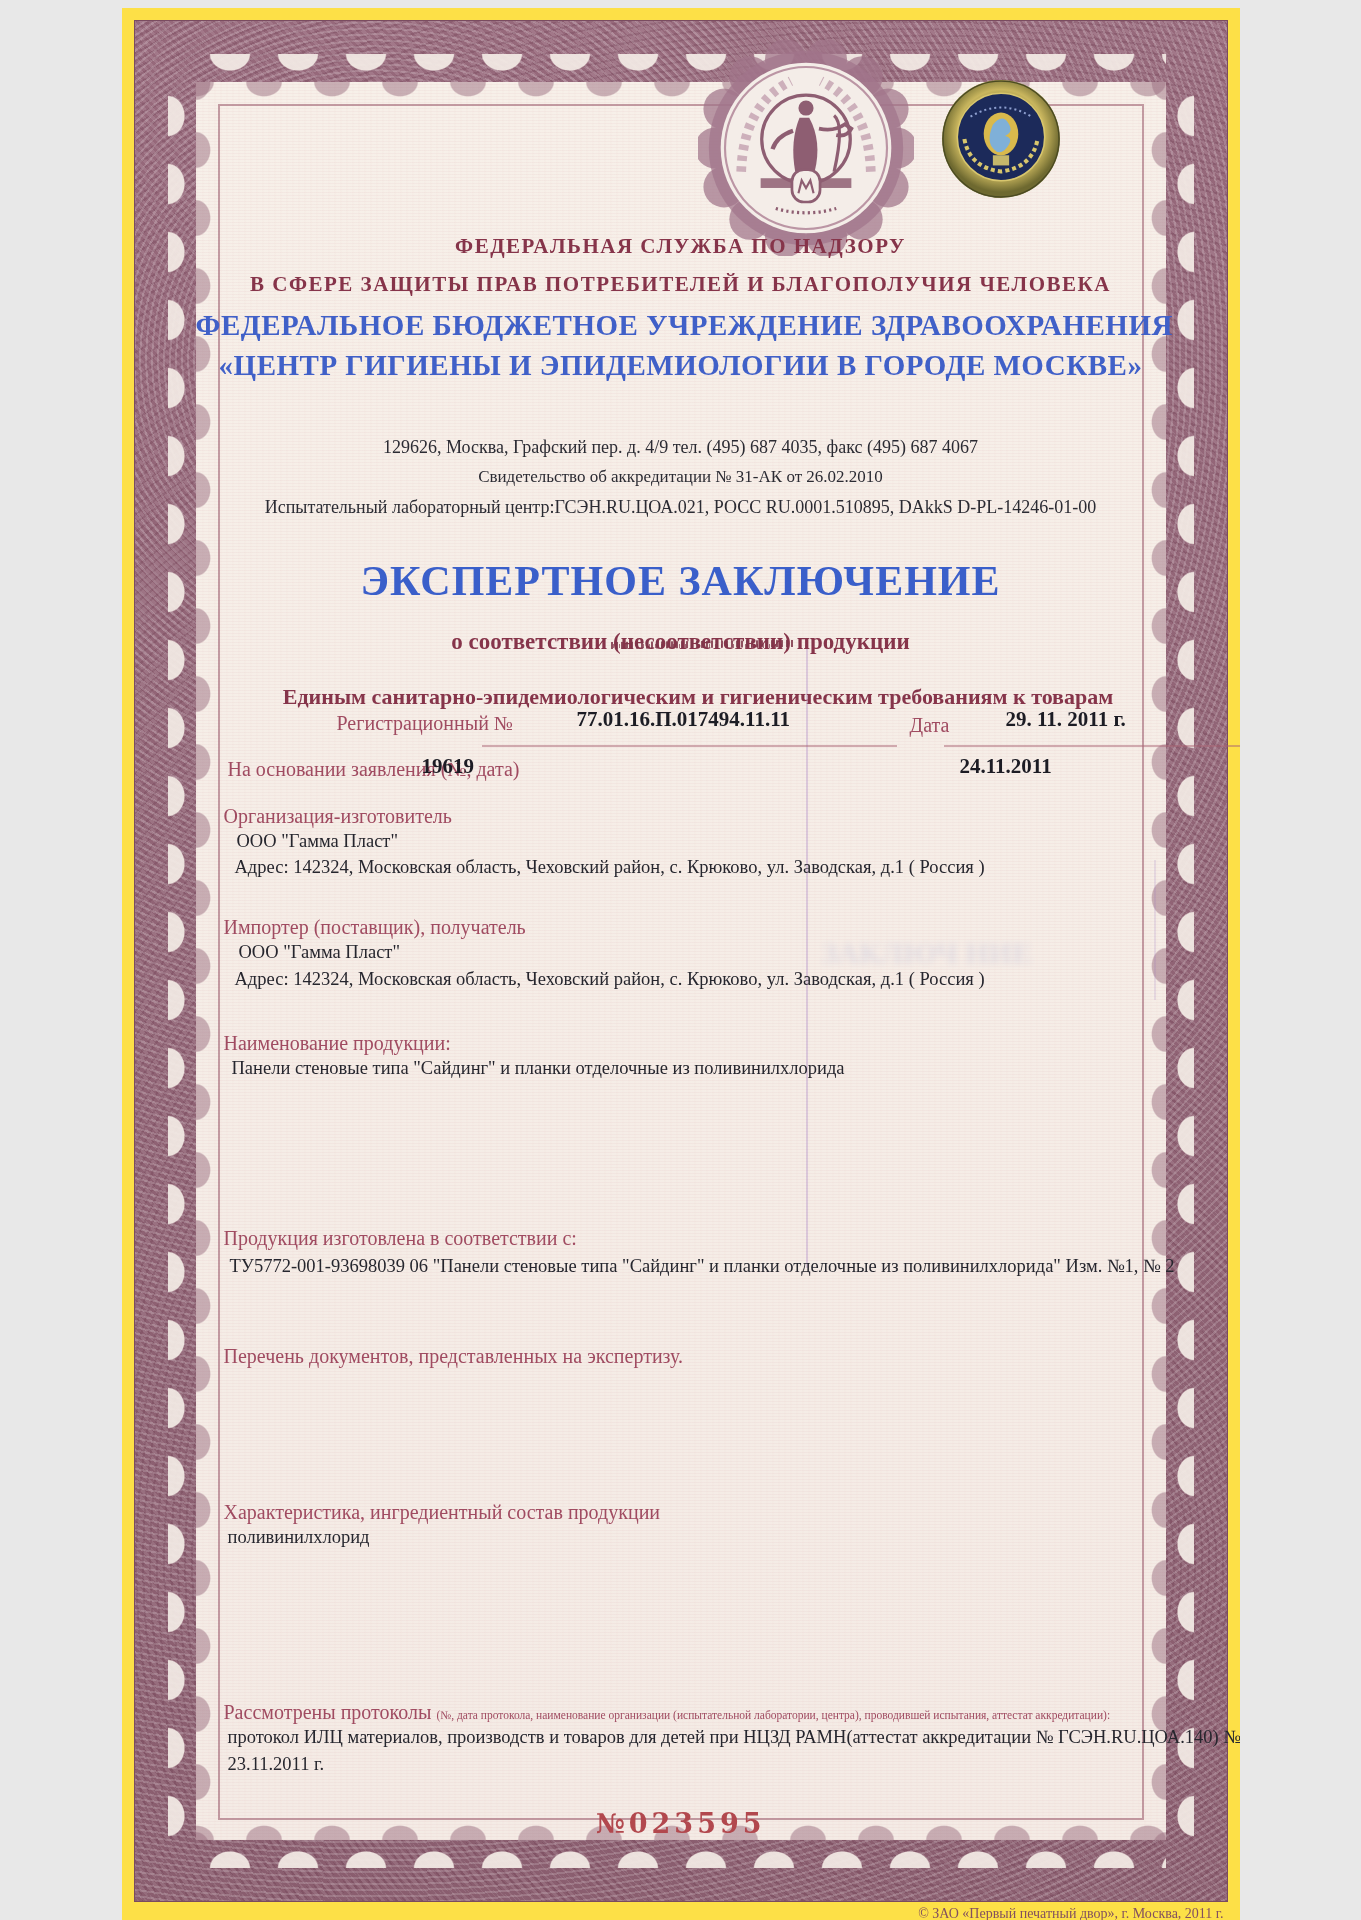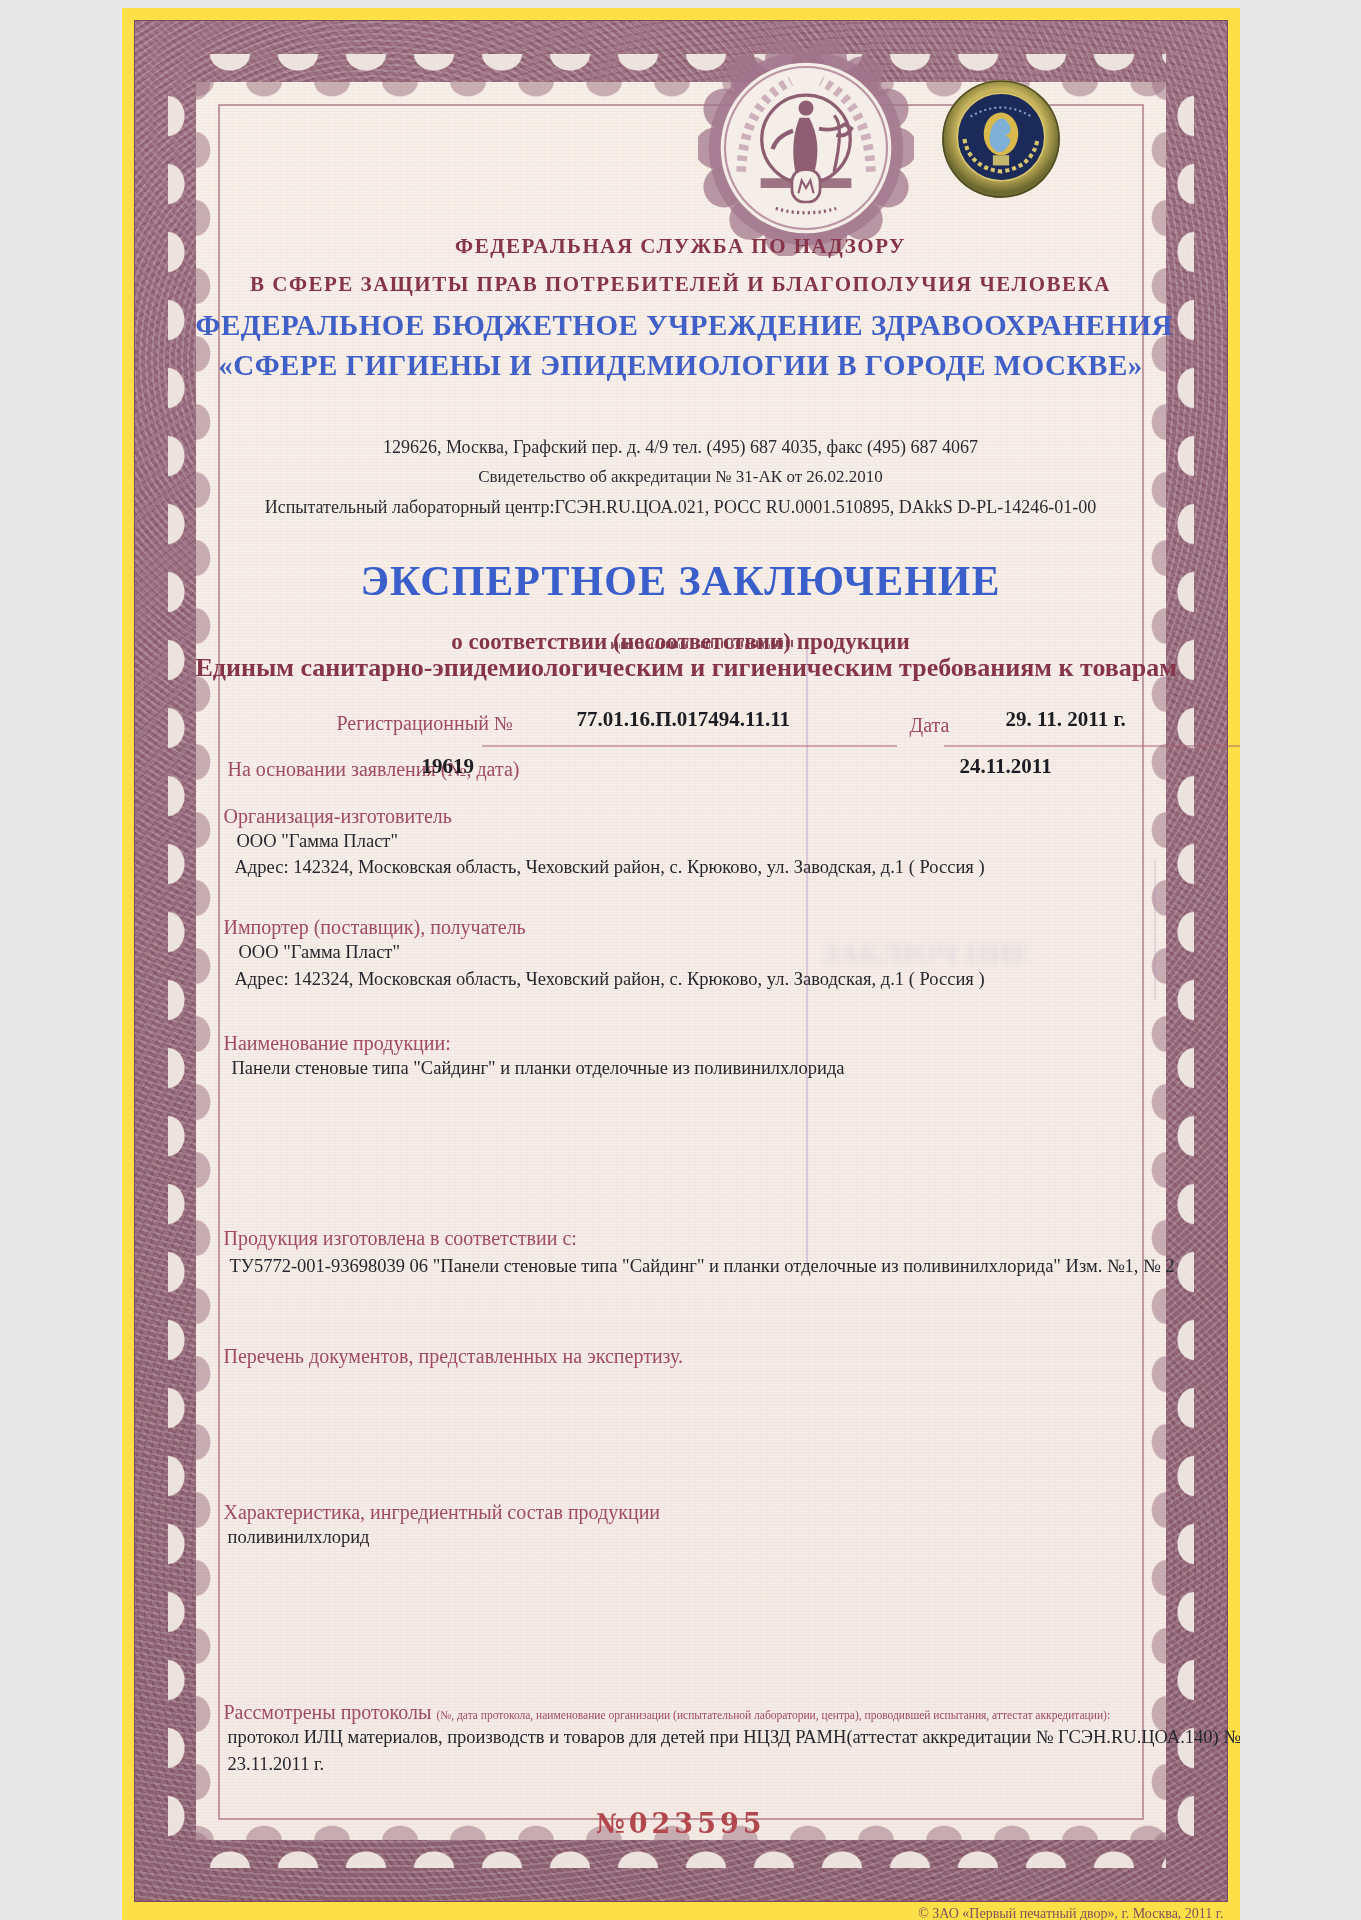--- a/index.html
+++ b/index.html
@@ -150,28 +150,28 @@
       <path d="M52,46 q9,-11 15,-2 q6,9 -3,13 q9,2 2,11 q-7,9 -13,2 q-8,-7 -1,-24 z" fill="#7fb0d8"></path>
       <path d="M24,60 q5,28 36,32 q31,-4 36,-32" stroke="#d8c66d" stroke-width="4" fill="none" stroke-dasharray="4 3"></path>
       <rect x="52" y="76" width="16" height="10" fill="#d8c66d" opacity=".9"></rect>
       <path d="M30,38 q30,-18 60,0" stroke="#8fa0d0" stroke-width="2" fill="none" stroke-dasharray="2 3"></path>
     </svg>
   </div>
 
   <div class="t c maroon-h" style="top:226px;font-size:21px;letter-spacing:1.5px;">ФЕДЕРАЛЬНАЯ СЛУЖБА ПО НАДЗОРУ</div>
   <div class="t c blue-h" style="top:301px;font-size:29px;">ФЕДЕРАЛЬНОЕ БЮДЖЕТНОЕ УЧРЕЖДЕНИЕ ЗДРАВООХРАНЕНИЯ</div>
   <div class="t c maroon-h" style="top:264px;font-size:21px;letter-spacing:1.5px;">В СФЕРЕ ЗАЩИТЫ ПРАВ ПОТРЕБИТЕЛЕЙ И БЛАГОПОЛУЧИЯ  ЧЕЛОВЕКА</div>
-  <div class="t c blue-h" style="top:341px;font-size:29px;">«СФЕРЕ ГИГИЕНЫ И ЭПИДЕМИОЛОГИИ В ГОРОДЕ МОСКВЕ»</div>
+  <div class="t c blue-h" style="top:341px;font-size:29px;">«ЦЕНТР ГИГИЕНЫ И ЭПИДЕМИОЛОГИИ В ГОРОДЕ МОСКВЕ»</div>
   <div class="t c black" style="top:429px;font-size:18px;">129626, Москва, Графский пер. д. 4/9 тел. (495) 687 4035, факс (495) 687 4067</div>
   <div class="t c black" style="top:459px;font-size:17px;">Свидетельство об аккредитации № 31-АК от 26.02.2010</div>
   <div class="t c black" style="top:489px;font-size:18px;">Испытательный лабораторный центр:ГСЭН.RU.ЦОА.021, РОСС RU.0001.510895, DAkkS D-PL-14246-01-00</div>
 
   <div class="t c" style="top:549px;font-size:42px;font-weight:bold;color:#3a5fca;letter-spacing:1px;">ЭКСПЕРТНОЕ ЗАКЛЮЧЕНИЕ</div>
   <div class="t c maroon-h" style="top:621px;font-size:23px;"><span>о соответствии </span><span class="struck">(несоответствии)</span><span> продукции</span></div>
-  <div class="t c maroon-h" style="top:645px;font-size:26px;">Единым санитарно-эпидемиологическим и гигиеническим требованиям к товарам</div>
+  <div class="t c maroon-h" style="top:676px;font-size:22px;padding-left:35px;">Единым санитарно-эпидемиологическим и гигиеническим требованиям к товарам</div>
 
   <div class="t label" style="left:215px;top:704px;">Регистрационный №</div>
   <div class="t val" style="left:455px;top:699px;">77.01.16.П.017494.11.11</div>
   <div class="uline" style="left:360px;top:736px;width:415px;"></div>
   <div class="t label" style="left:788px;top:706px;">Дата</div>
   <div class="t val" style="left:884px;top:699px;">29. 11. 2011 г.</div>
   <div class="uline" style="left:822px;top:736px;width:316px;"></div>
   <div class="t label" style="left:106px;top:750px;">На основании заявления (№, дата)</div>
   <div class="t val" style="left:300px;top:746px;">19619</div>
   <div class="t val" style="left:838px;top:746px;">24.11.2011</div>

